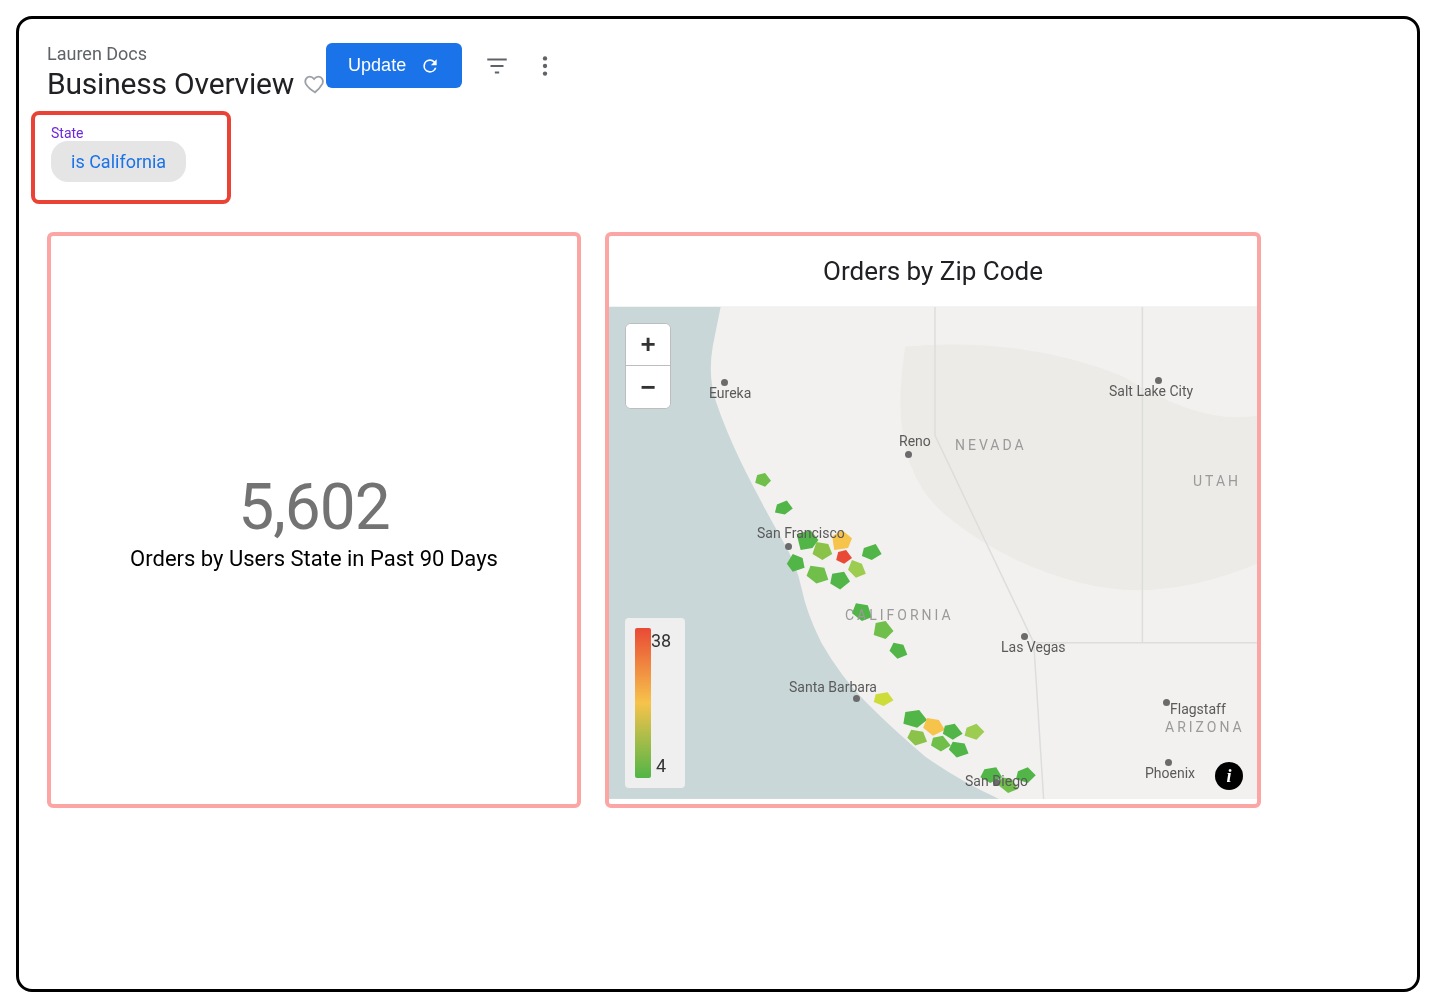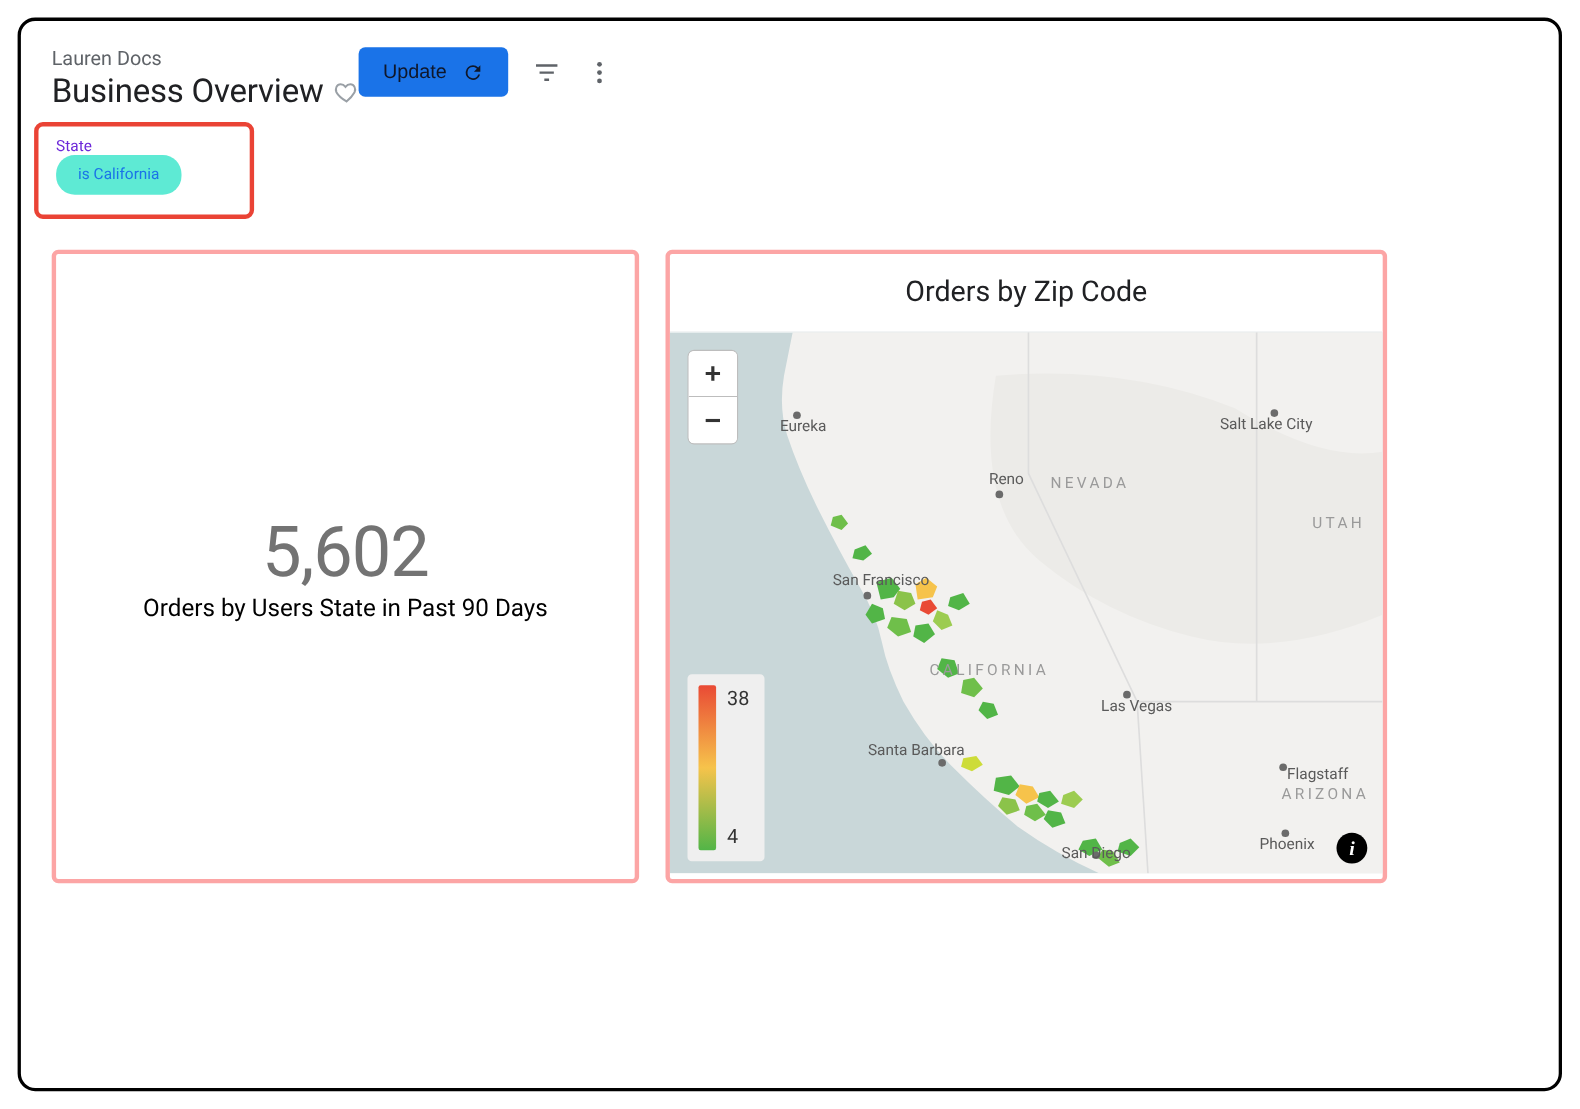--- a/index.html
+++ b/index.html
@@ -45,21 +45,21 @@
       color: #9aa0a6;
       display: inline-flex;
     }
     .header-right {
       display: flex;
       align-items: center;
       gap: 22px;
     }
     .update-button {
       background: #1a73e8;
-      color: #0f172a;
+      color: #ffffff;
       border: none;
       border-radius: 6px;
       padding: 12px 22px;
       font-size: 18px;
       font-weight: 500;
       display: flex;
       align-items: center;
       gap: 14px;
       cursor: pointer;
     }
@@ -87,23 +87,23 @@
       margin-left: -16px;
       min-width: 200px;
     }
     .filter-label {
       color: #6d28d9;
       font-size: 14px;
       font-weight: 400;
     }
     .filter-chip {
       display: inline-block;
-      background: #5eead4;
+      background: #e5e5e5;
       color: #1a73e8;
-      font-size: 14px;
+      font-size: 18px;
       padding: 10px 20px;
       border-radius: 17px;
       cursor: pointer;
     }
     .tiles {
       display: flex;
       gap: 24px;
       margin-top: 28px;
     }
     .tile {
@@ -181,22 +181,22 @@
     }
     .legend {
       position: absolute;
       left: 16px;
       bottom: 16px;
       background: #efefef;
       border-radius: 4px;
       padding: 10px 14px 10px 10px;
       display: flex;
       align-items: stretch;
-      gap: 10px;
       z-index: 10;
+      text-align: center;
     }
     .legend-gradient {
       width: 16px;
       height: 150px;
       background: linear-gradient(to bottom, #e94a35 0%, #f6c34b 50%, #52b547 100%);
       border-radius: 2px;
     }
     .legend-labels {
       display: flex;
       flex-direction: column;

